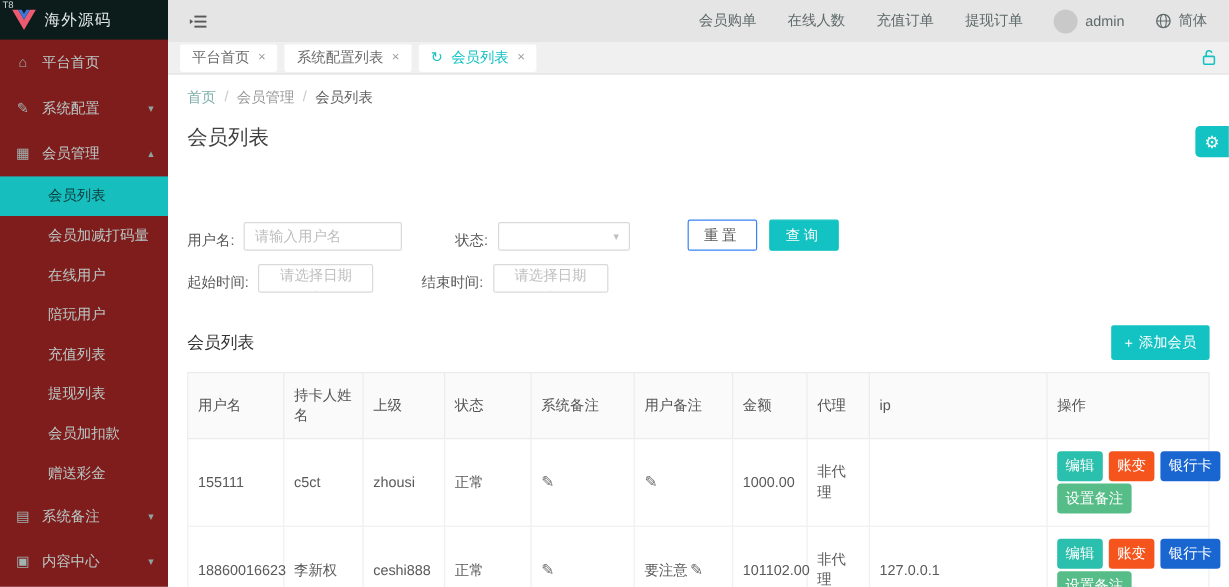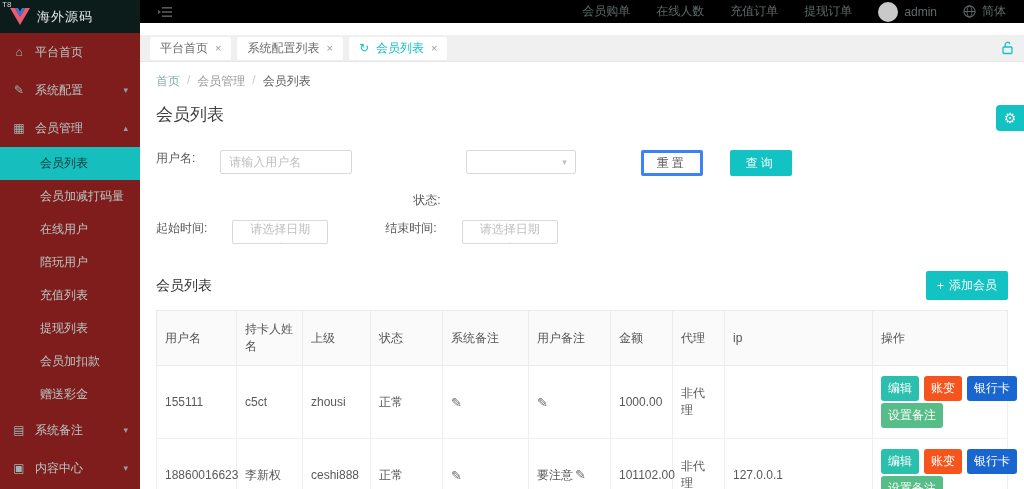--- a/index.html
+++ b/index.html
@@ -15,21 +15,21 @@
   .brand { color:#e3e9e8; font-size:13px; margin-left:7px; letter-spacing:1px; }
   .side-item { height:38px; display:flex; align-items:center; gap:9px;
     padding:0 12px; color:#b9c8c5; font-size:12px; cursor:pointer; }
   .side-item .glyph { font-size:12px; width:14px; text-align:center; color:#9fb3b0; }
   .side-item .chev { margin-left:auto; font-size:9px; color:#8fa3a0; }
   .sub-item { height:33px; line-height:33px; padding-left:40px; color:#b9c8c5;
     font-size:12px; cursor:pointer; }
   .sub-item.active { background:#17bebe; color:#0a3a3a; }
 
   
-  .topbar { position:fixed; left:140px; right:0; top:0; height:23px; background:#000000;
+  .topbar { position:fixed; left:140px; right:0; top:0; height:35px; background:#e5e5e5;
     display:flex; align-items:center; padding:0 18px; z-index:4;gap:34px; }
   .collapse-btn { cursor:pointer; display:flex; align-items:center; }
   .top-right { margin-left:auto; display:flex; align-items:center; gap:26px;
     font-size:12px; color:#5f6a6a; }
   .top-link { cursor:pointer; }
   .user-wrap,.lang-wrap { display:flex; align-items:center; gap:6px; cursor:pointer; }
   .avatar { width:20px; height:20px; border-radius:50%; background:#c9c9c9; }
 
   
   .tabbar { position:fixed; left:140px; right:0; top:35px; height:27px; background:#f0f0f0;
@@ -46,37 +46,37 @@
   .content { position:absolute; left:140px; top:62px; right:0; bottom:0;
     background:#fff; padding:11px 16px 0 16px; }
   .breadcrumb { font-size:12px; display:flex; gap:7px; align-items:flex-start; }
   .crumb { color:#9a9a9a; cursor:pointer; }
   .crumb.first { color:#7fb0aa; }
   .crumb.last { color:#5e5e5e; cursor:default; }
   .crumb-sep { color:#c9c9c9; }
   .page-title { font-size:17px; color:#404040; font-weight:400; margin:13px 0 24px 0; }
 
   
-  .filter-row { display:flex; align-items:flex-start; font-size:12px; color:#595959;
-    margin-bottom:11px;gap:17px; }
+  .filter-row { display:flex; align-items:flex-end; font-size:12px; color:#595959;
+    margin-bottom:11px; }
   .f-label { margin-right:8px; }
   .t-input { width:132px; height:24px; border:1px solid #d9d9d9; border-radius:2px;
     font-size:12px; padding:0 8px; color:#1d4ed8; outline:none;
     font-family:"Liberation Sans","DejaVu Sans",sans-serif; }
   .t-input::placeholder { color:#bfbfbf; }
   .sel-box { width:110px; height:24px; border:1px solid #d9d9d9; border-radius:2px;
     display:flex; align-items:center; justify-content:flex-end; padding:0 8px;
     color:#bfbfbf; cursor:pointer; background:#fff; }
   .sel-caret { font-size:9px; color:#bfbfbf; }
   .date-box { width:96px; height:24px; border:1px solid #d9d9d9; border-radius:2px;
     display:flex; align-items:center; padding:0 6px; gap:4px; background:#fff; cursor:text;flex-direction:column; }
   .date-box .ph { flex:1; font-size:12px; color:#bfbfbf; }
   .gap2 { margin-left:44px;margin-top:42px; }
   .btn { height:26px; padding:0 13px; border-radius:2px; font-size:12px; cursor:pointer;
-    letter-spacing:3px; border:3px solid #3b82f6; background:#fff; color:#595959; }
+    letter-spacing:3px; border:1px solid #3b82f6; background:#fff; color:#595959; }
   .btn.primary { background:#13c2c2; border-color:#13c2c2; color:#fff; }
   .btn-reset { margin-left:48px; }
   .btn-query { margin-left:10px; }
 
   
   .section-head { display:flex; justify-content:space-between; align-items:center;
     margin-top:27px; margin-bottom:10px; }
   .section-title { font-size:14px; color:#333; }
   .add-btn { background:#13c2c2; color:#fff; border:none; border-radius:2px;
     font-size:12px; padding:6px 11px; cursor:pointer; display:flex; align-items:center; gap:5px; }

